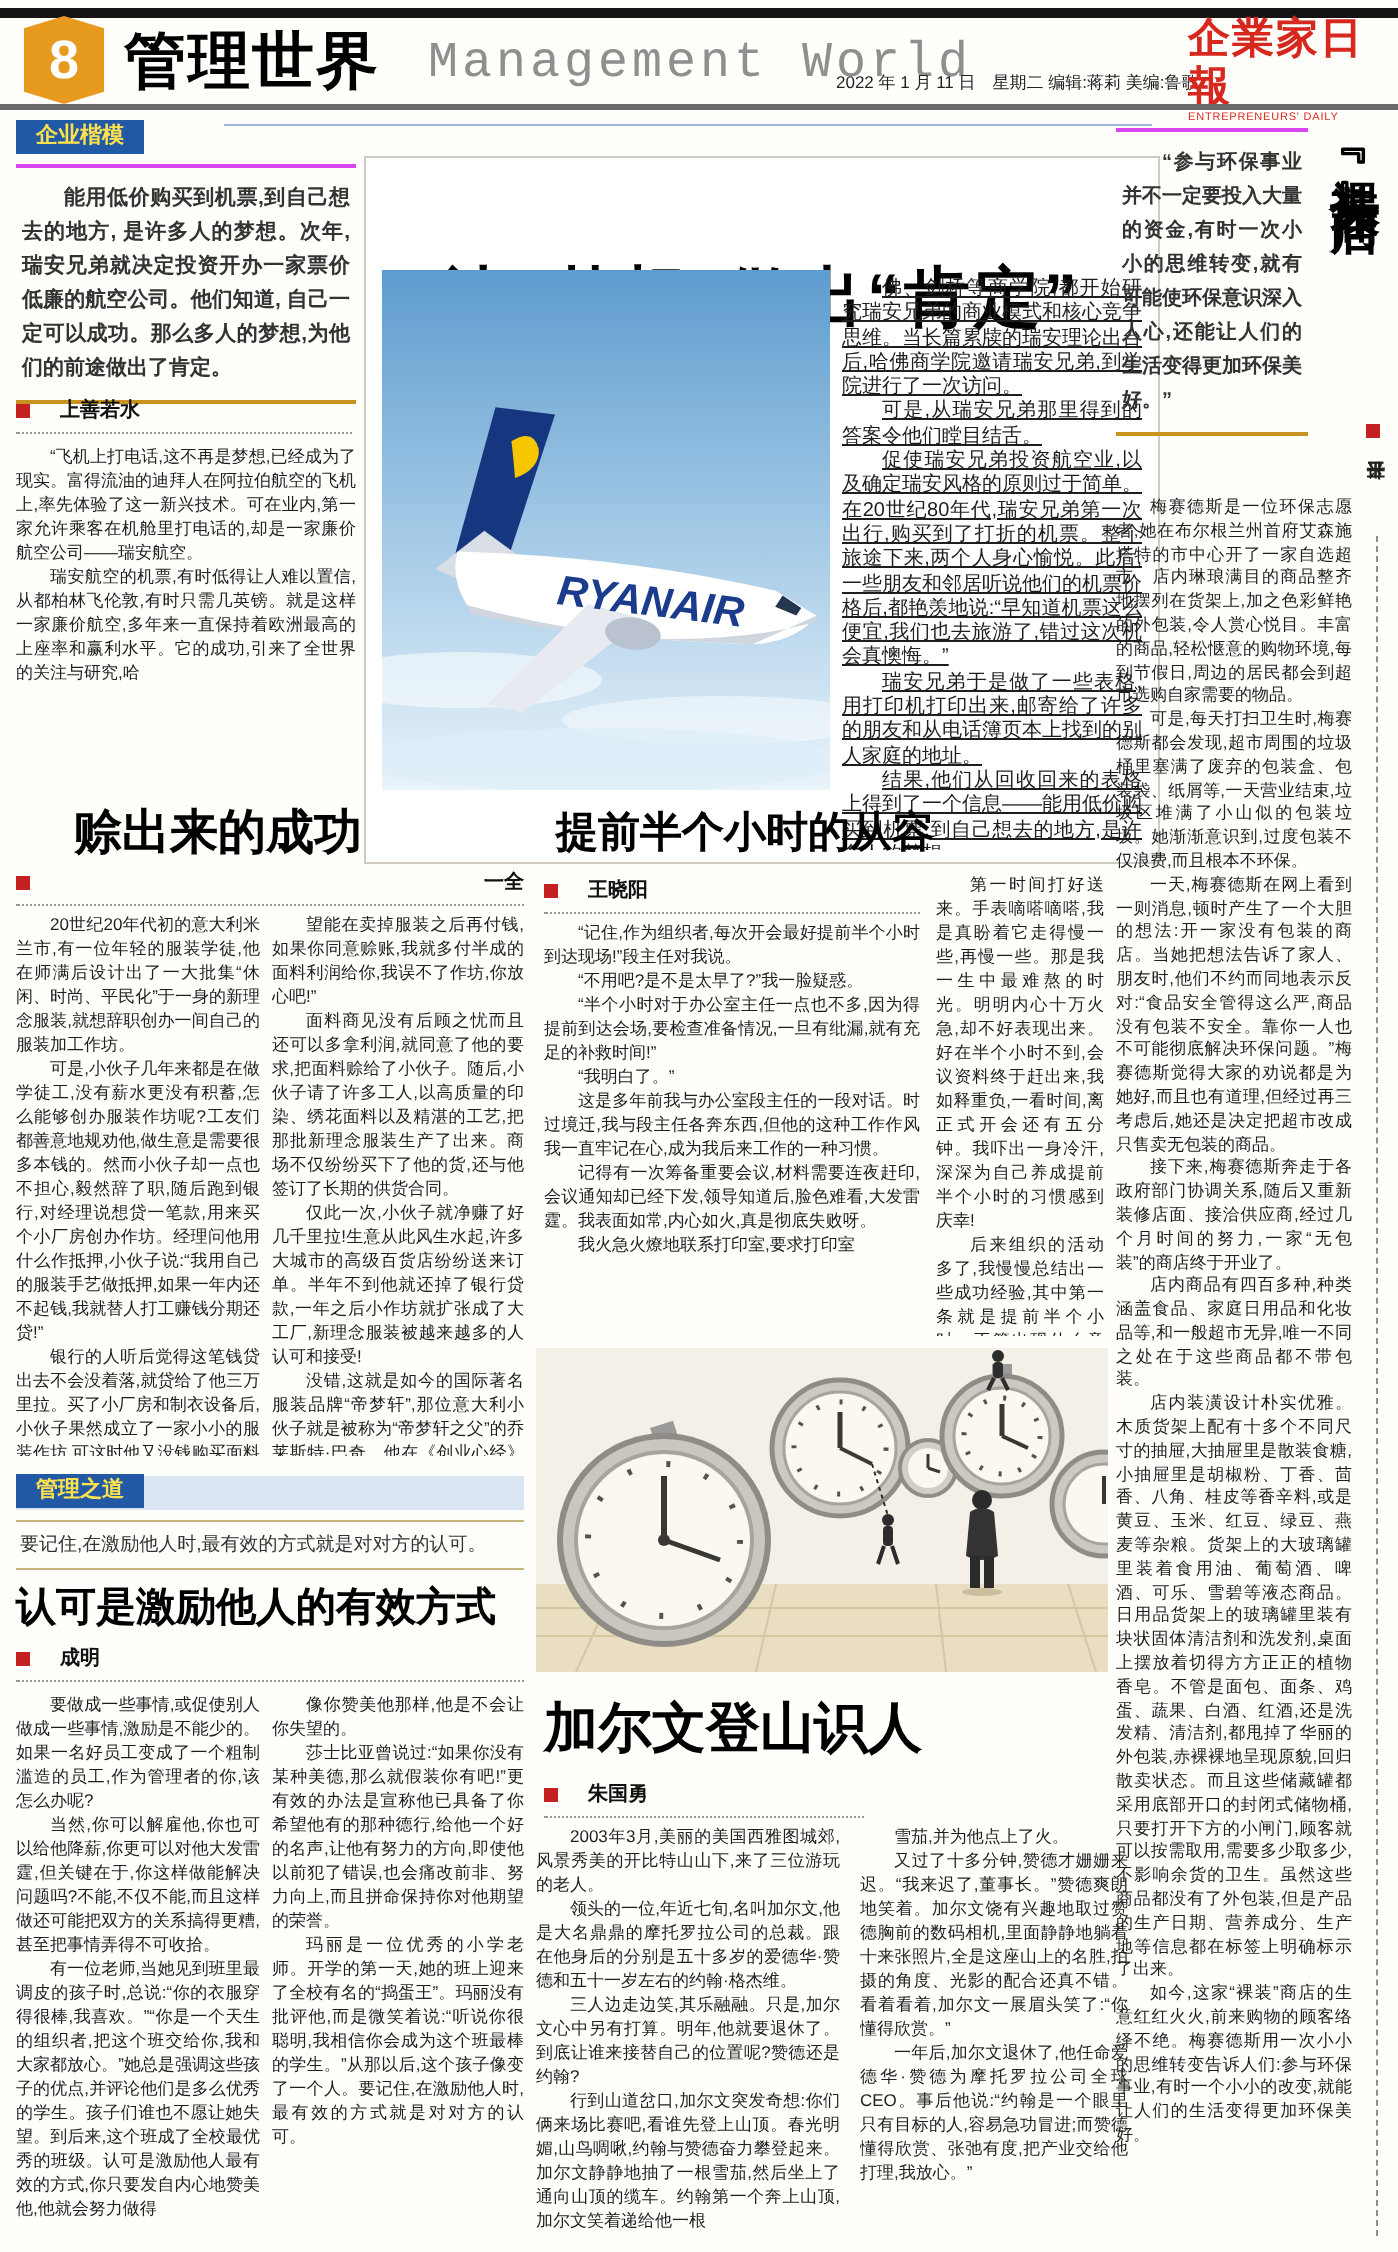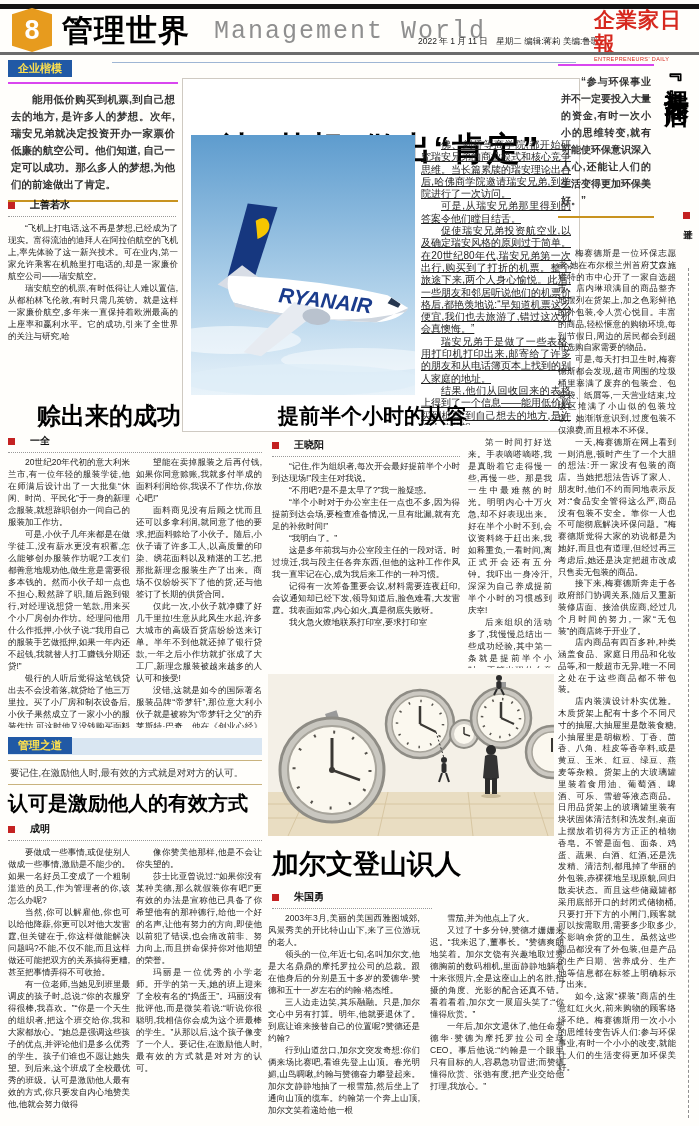--- a/index.html
+++ b/index.html
@@ -125,21 +125,21 @@
         <p>佛、剑桥等商学院,都开始研究瑞安兄弟的商业模式和核心竞争思维。当长篇累牍的瑞安理论出台后,哈佛商学院邀请瑞安兄弟,到学院进行了一次访问。</p>
         <p>可是,从瑞安兄弟那里得到的答案令他们瞠目结舌。</p>
         <p>促使瑞安兄弟投资航空业,以及确定瑞安风格的原则过于简单。在20世纪80年代,瑞安兄弟第一次出行,购买到了打折的机票。整个旅途下来,两个人身心愉悦。此后,一些朋友和邻居听说他们的机票价格后,都艳羡地说:“早知道机票这么便宜,我们也去旅游了,错过这次机会真懊悔。”</p>
         <p>瑞安兄弟于是做了一些表格,用打印机打印出来,邮寄给了许多的朋友和从电话簿页本上找到的别人家庭的地址。</p>
         <p>结果,他们从回收回来的表格上得到了一个信息——能用低价购买到机票,到自己想去的地方,是许多人的梦想。</p>
         <p>次年,他们就决定投资开办一家票价低廉的航空公司。他们不在乎舒适度,不在乎其他对手的周到服务,没有研究受众群体、市场谱在客户等营销学上复杂得让人头疼的名词。</p>
       </div>
   </div>
 
   <div class="abs hl" style="left:8px;top:400px;font-size:24px;margin-left:29px;">赊出来的成功</div>
-  <div class="abs byline" style="left:8px;top:434px;width:254px;">
+  <div class="abs byline" style="left:8px;top:434px;width:254px;justify-content:space-between;">
     <span class="sq"></span>
     <span class="nm">一全</span>
   </div>
   <div class="abs col" style="left:8px;top:456px;width:122px;height:272px;">
       <p>20世纪20年代初的意大利米兰市,有一位年轻的服装学徒,他在师满后设计出了一大批集“休闲、时尚、平民化”于一身的新理念服装,就想辞职创办一间自己的服装加工作坊。</p>
       <p>可是,小伙子几年来都是在做学徒工,没有薪水更没有积蓄,怎么能够创办服装作坊呢?工友们都善意地规劝他,做生意是需要很多本钱的。然而小伙子却一点也不担心,毅然辞了职,随后跑到银行,对经理说想贷一笔款,用来买个小厂房创办作坊。经理问他用什么作抵押,小伙子说:“我用自己的服装手艺做抵押,如果一年内还不起钱,我就替人打工赚钱分期还贷!”</p>
       <p>银行的人听后觉得这笔钱贷出去不会没着落,就贷给了他三万里拉。买了小厂房和制衣设备后,小伙子果然成立了一家小小的服装作坊,可这时他又没钱购买面料了。几天后他跑到一家面料商那里说:“我想购买一批新面料,但是我现在没有钱立刻付账,我希</p>
     </div>
   <div class="abs col" style="left:136px;top:456px;width:126px;height:272px;">
       <p>望能在卖掉服装之后再付钱,如果你同意赊账,我就多付半成的面料利润给你,我误不了作坊,你放心吧!”</p>

